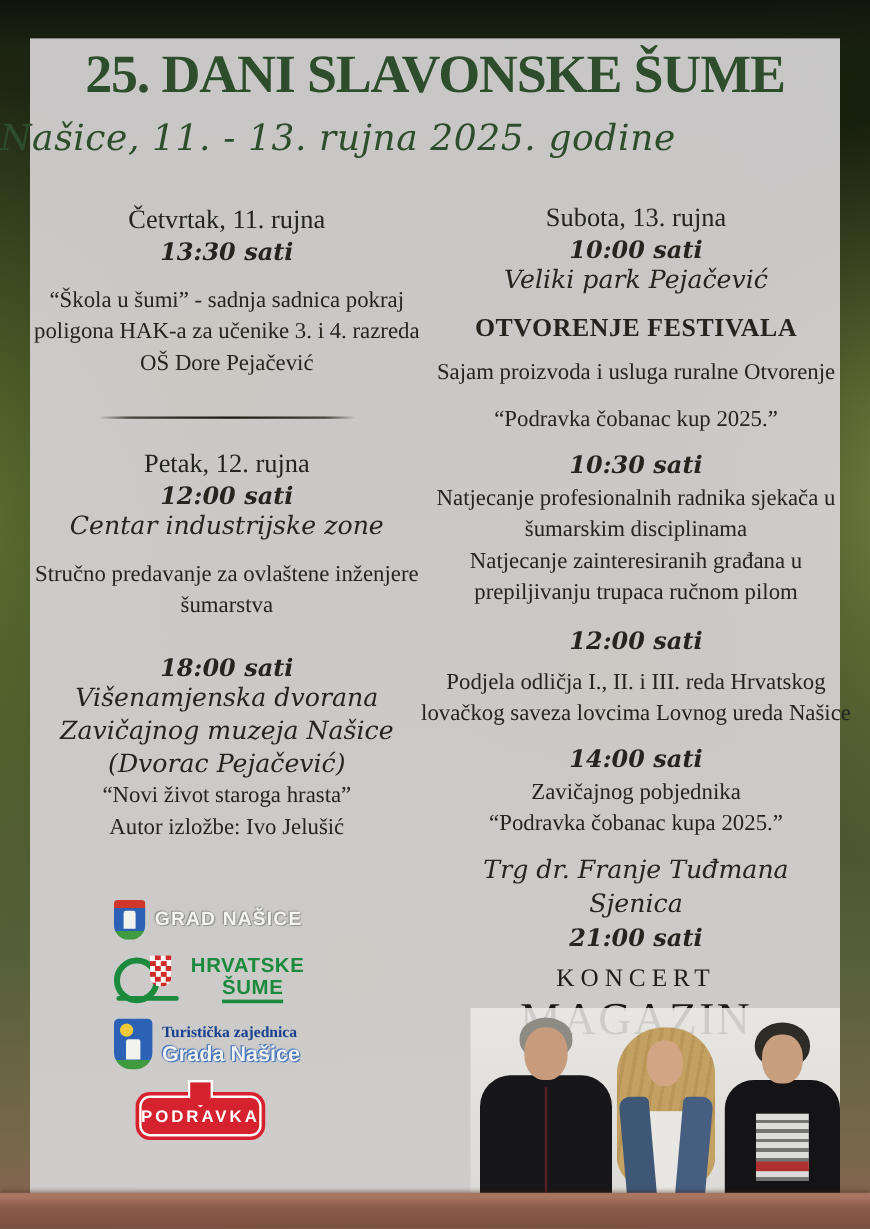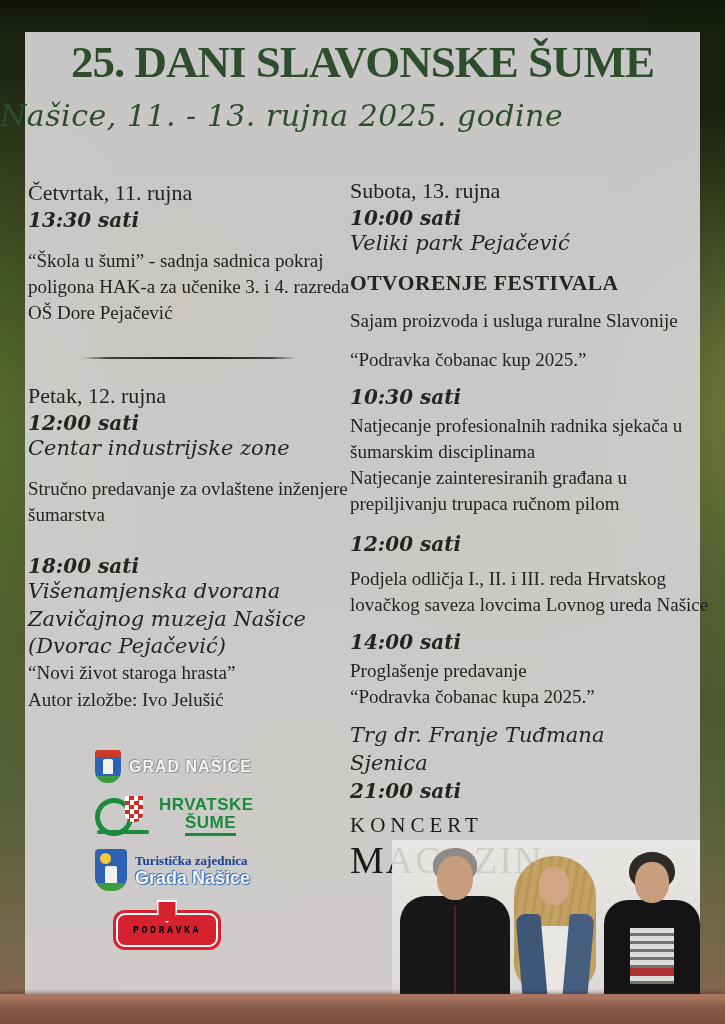--- a/index.html
+++ b/index.html
@@ -24,21 +24,21 @@
   .title{
     position:absolute;left:0;right:0;top:36px;z-index:2;text-align:center;
     font-size:45px;font-weight:bold;letter-spacing:-1px;color:#2e4d2c;
     text-shadow:0 0 1px rgba(240,240,235,.5);
   }
   .subtitle{
     position:absolute;left:0;right:0;top:98px;z-index:2;
     font-family:"DejaVu Serif",serif;font-style:italic;
     font-size:30px;color:#2e4d2c;letter-spacing:.5px;
   }
-  .col{position:absolute;z-index:2;color:#26241f;margin-top:10px;}
+  .col{position:absolute;z-index:2;text-align:center;color:#26241f;}
   .col-left{left:28px;top:170px;width:322px;}
   .col-right{left:350px;top:168px;width:360px;}
   .day-header{font-size:22px;color:#232320;}
   .time-line{font-family:"DejaVu Serif",serif;font-style:italic;font-weight:600;font-size:20px;margin-top:2px;}
   .venue-script{font-family:"DejaVu Serif",serif;font-style:italic;font-size:21px;line-height:1.3;}
   .event-text{font-size:19px;line-height:1.38;}
   .headline{font-size:21.5px;font-weight:bold;letter-spacing:.5px;margin-top:14px;}
   .divider{width:215px;height:2px;margin:30px auto 24px auto;border-radius:1px;
     background:linear-gradient(90deg,transparent,#44443c 12%,#16160f 50%,#44443c 88%,transparent);}
   .mt4{margin-top:4px}.mt10{margin-top:10px}.mt12{margin-top:12px}
@@ -72,21 +72,21 @@
   .nexe-squares i{display:block;}
   .nexe-squares i:nth-child(1){background:#a9bcab;}
   .nexe-squares i:nth-child(2){background:#15745b;}
   .nexe-squares i:nth-child(3){background:#5f9180;}
   .nexe-squares i:nth-child(4){background:#0e6a51;}
   .nexe-text{font-family:"DejaVu Sans","Liberation Sans",sans-serif;font-weight:bold;font-size:36px;color:#15745b;line-height:.8;letter-spacing:1px;}
   .podravka-badge{position:relative;margin-left:18px;margin-top:6px;width:108px;height:40px;background:#d6212e;border-radius:12px;
     box-shadow:inset 0 0 0 3px #d6212e, inset 0 0 0 5px #fff;display:flex;align-items:center;justify-content:center;}
   .podravka-badge::before{content:"";position:absolute;top:-10px;left:50%;transform:translateX(-50%);width:17px;height:19px;
     background:#d6212e;border:2px solid #fff;clip-path:polygon(0 0,100% 0,100% 60%,50% 100%,0 60%);}
-  .podravka-text{font-family:Liberation Mono, monospace;font-weight:bold;font-size:10px;letter-spacing:2.5px;color:#000000;}
+  .podravka-text{font-family:Liberation Sans, sans-serif;font-weight:bold;font-size:14px;letter-spacing:2.5px;color:#ffffff;}
 
   
   .band-photo{position:absolute;left:392px;top:840px;width:308px;height:158px;z-index:5;
     background:linear-gradient(180deg, rgba(236,235,232,.85), rgba(221,219,215,.95));}
   .person{position:absolute;bottom:0;}
   .p1{left:8px;width:110px;height:150px;}
   .p1 .hair{position:absolute;top:0;left:33px;width:44px;height:34px;background:#8e8a84;border-radius:50% 50% 42% 42%;}
   .p1 .face{position:absolute;top:8px;left:37px;width:36px;height:44px;background:#c69c7d;border-radius:46%;}
   .p1 .body{position:absolute;bottom:0;left:0;width:110px;height:102px;background:#17171a;border-radius:26px 26px 0 0;}
   .p1 .body::after{content:"";position:absolute;left:54px;top:10px;width:2px;height:88px;background:#571f22;}
@@ -137,29 +137,29 @@
       <div class="event-text">“Novi život staroga hrasta”</div>
       <div class="event-text">Autor izložbe: Ivo Jelušić</div>
     </div>
   </div>
 
   <div class="col col-right">
     <div class="day-header">Subota, 13. rujna</div>
     <div class="time-line">10:00 sati</div>
     <div class="venue-script">Veliki park Pejačević</div>
     <div class="headline">OTVORENJE FESTIVALA</div>
-    <div class="event-text mt12">Sajam proizvoda i usluga ruralne Slavonije</div>
+    <div class="event-text mt12">Sajam proizvoda i usluga ruralne Otvorenje</div>
     <div class="event-text mt12">“Podravka čobanac kup 2025.”</div>
     <div class="time-line mt12">10:30 sati</div>
     <div class="event-text mt4">Natjecanje profesionalnih radnika sjekača u šumarskim disciplinama</div>
     <div class="event-text">Natjecanje zainteresiranih građana u prepiljivanju trupaca ručnom pilom</div>
     <div class="time-line mt14">12:00 sati</div>
     <div class="event-text mt10">Podjela odličja I., II. i III. reda Hrvatskog lovačkog saveza lovcima Lovnog ureda Našice</div>
     <div class="time-line mt12">14:00 sati</div>
-    <div class="event-text mt4">Proglašenje predavanje</div>
+    <div class="event-text mt4">Zavičajnog pobjednika</div>
     <div class="event-text">“Podravka čobanac kupa 2025.”</div>
     <div class="venue-script mt12">Trg dr. Franje Tuđmana</div>
     <div class="venue-script">Sjenica</div>
     <div class="time-line">21:00 sati</div>
     <div class="koncert">KONCERT</div>
     <div class="magazin">MAGAZIN</div>
   </div>
 
   <div class="sponsors">
     <div class="sponsor-row">

